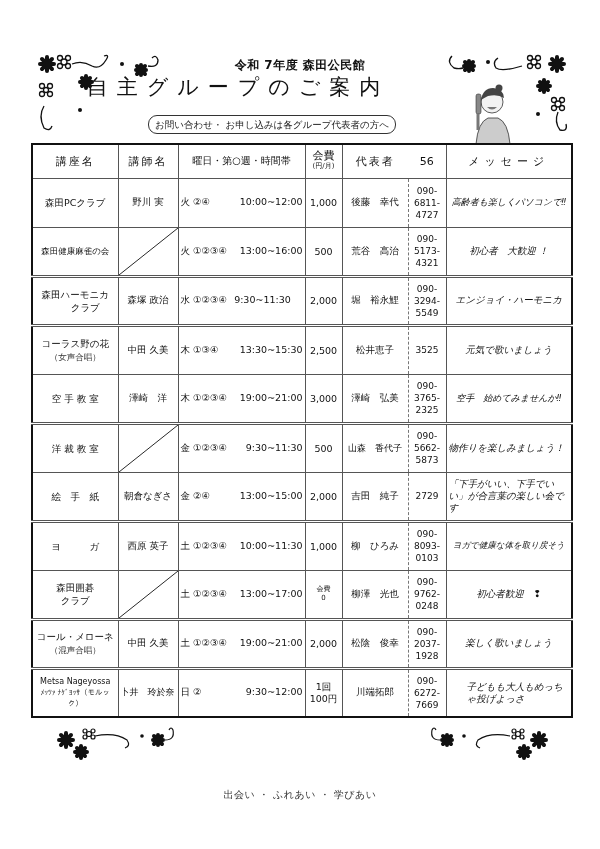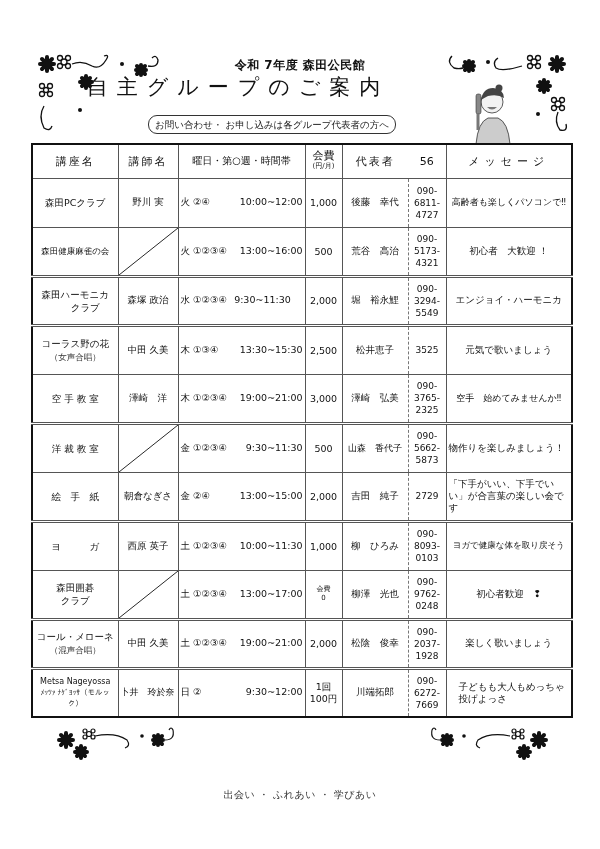--- a/index.html
+++ b/index.html
@@ -35,21 +35,21 @@
   }
   table.groups th { height: 34px; font-size: 11px; letter-spacing: 2px; }
   table.groups th .small { display: block; font-size: 7px; letter-spacing: 0; }
   table.groups tr.r td { height: 49px; }
   table.groups tr.sep td { border-top: 3px double #555; }
   td.sched { text-align: left !important; white-space: nowrap; font-size: 9.5px; margin-left: 48px; }
   td.sched .days { display: inline-block; }
   td.sched .time { float: right; }
   td.phone { font-size: 9px; line-height: 12px; border-left: 1px dashed #777 !important; }
   td.rep { border-right: none !important; }
-  td.msg { font-size: 9.5px; }
+  td.msg { font-size: 9.5px; font-style: italic; }
   td.msg.left { text-align: left !important; line-height: 12px; }
   td.slash { position: relative; }
   td.slash svg { position: absolute; left: 0; top: 0; width: 100%; height: 100%; }
   td.name { line-height: 13px; }
   td.name .sub { font-size: 8.5px; color: #333; font-family: Liberation Serif, serif; }
   td.fee-small { font-size: 7px; line-height: 9px; }
 
   .footer-text {
     position: absolute; top: 740px; left: 0; width: 600px; text-align: center;
     font-size: 10px; color: #333; letter-spacing: 0.5px; margin-top: 48px;
@@ -262,21 +262,21 @@
     </tr>
 
     <tr class="r sep">
       <td class="name" style="font-size:8px;line-height:11px"><span>Metsa Nageyossa</span><br><span class="sub" style="font-size:7.5px">ﾒｯﾂｧ ﾅｹﾞﾖｯｻ（モルック）</span></td>
       <td style="text-align:left;white-space:nowrap;font-size:9px">卜井　玲於奈</td>
       <td class="sched"><span class="days">日 ②</span><span class="time">9:30~12:00</span></td>
       <td style="white-space:pre-line;line-height:12px">1回
 100円</td>
       <td class="rep">川端拓郎</td>
       <td class="phone"><span>090-</span><br><span>6272-</span><br><span>7669</span></td>
-      <td class="msg left" style="padding-left:12px">子どもも大人もめっちゃ投げよっさ</td>
+      <td class="msg left" style="padding-left:20px">子どもも大人もめっちゃ投げよっさ</td>
     </tr>
   </tbody>
 </table>
 
 <svg class="ornament" style="left:55px;top:726px" width="130" height="36" viewBox="0 0 130 36">
   <g stroke="#111" stroke-width="4" stroke-linecap="round">
     <path d="M4 14 l14 0 M11 7 l0 14 M6 9 l10 10 M16 9 l-10 10"></path>
     <path d="M20 26 l12 0 M26 20 l0 12 M22 22 l8 8 M30 22 l-8 8"></path>
     <path d="M98 14 l10 0 M103 9 l0 10 M99 10 l8 8 M107 10 l-8 8"></path>
   </g>

